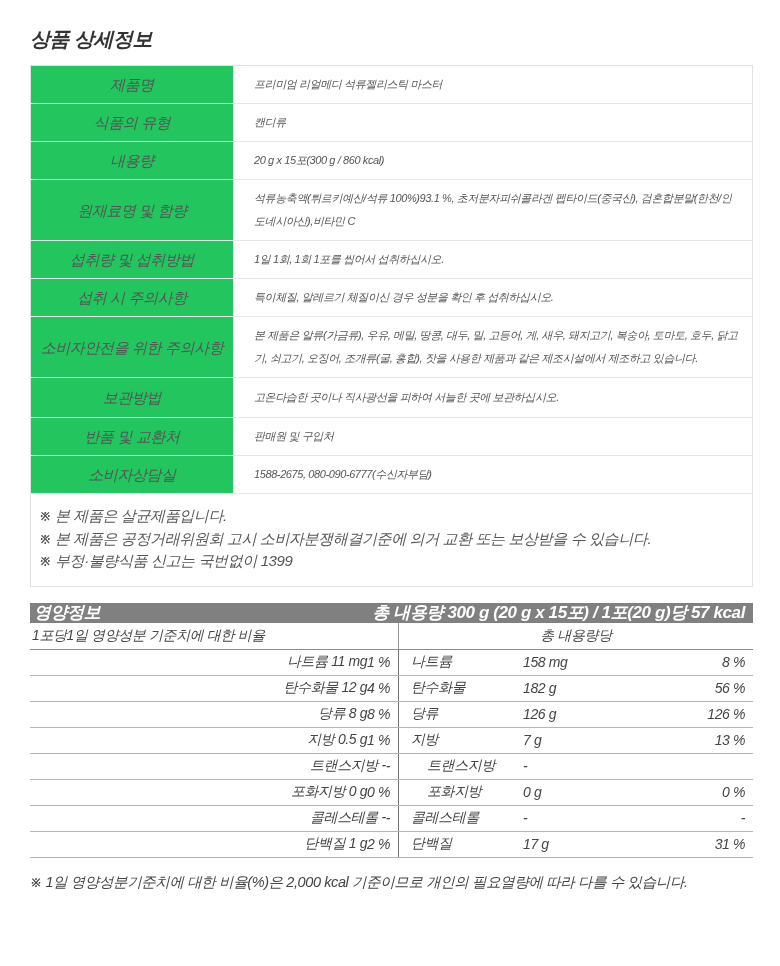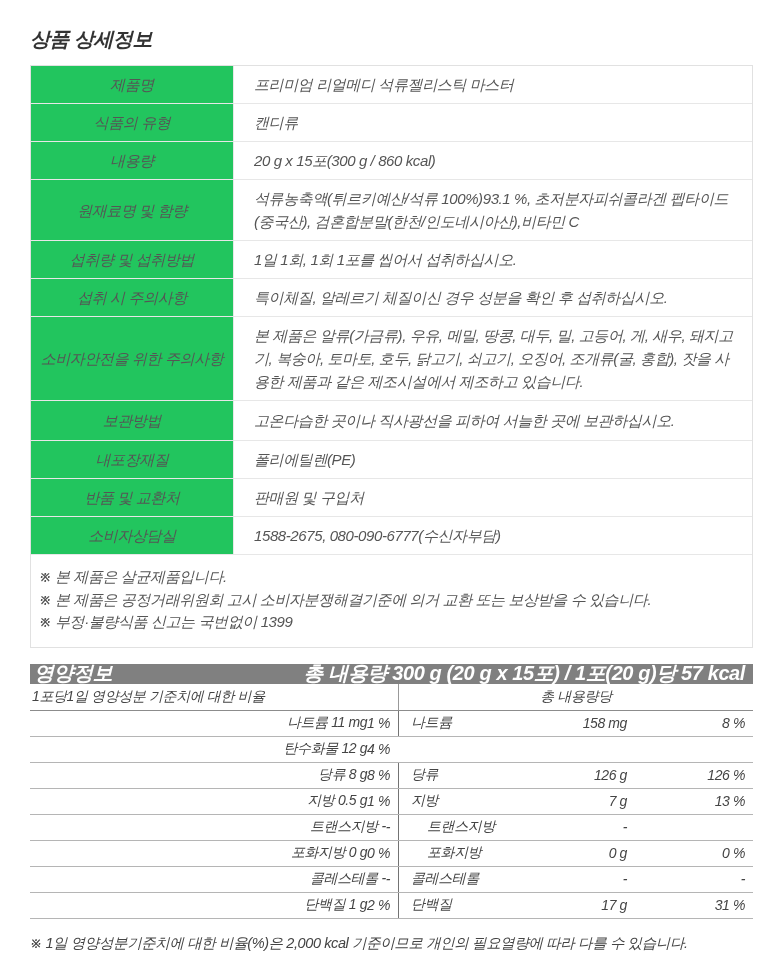--- a/index.html
+++ b/index.html
@@ -9,38 +9,38 @@
 
   .page-title { font-size:20px; font-weight:700; color:#333; letter-spacing:-0.5px; margin-bottom:12px; }
 
   
   .ptable { border:1px solid #e1e1e1; }
   .prow { display:flex; border-bottom:1px solid #e7e7e7; min-height:38px; }
   .prow.tall { min-height:40px; }
   .plabel { width:203px; flex:0 0 203px; background:#22c55e; border-right:1px solid #e7e7e7;
             display:flex; align-items:center; justify-content:center; text-align:center;
             font-size:15px; color:#555; line-height:21px; padding:7px 8px; letter-spacing:-0.4px; }
-  .pvalue { flex:1; display:flex; align-items:center; font-size:15px; color:#555;
+  .pvalue { flex:1; display:flex; align-items:center; font-size:11px; color:#555;
             line-height:23px; padding:7px 12px 7px 20px; letter-spacing:-0.4px; }
   .pnotes { padding:11px 8px 13px 8px; font-size:15px; color:#555; line-height:22.5px; letter-spacing:-0.4px; }
 
   
   .ntable { margin-top:16px; }
   .nheader { background:#808080; color:#fff; height:20px; display:flex; align-items:center;
-             justify-content:space-between; padding:0 8px 0 4px; font-size:20px; font-weight:700; letter-spacing:-0.4px; }
+             justify-content:space-between; padding:0 8px 0 4px; font-size:17px; font-weight:700; letter-spacing:-0.4px; }
   .nsub { display:flex; border-bottom:1px solid #8c8c8c; height:27px; font-size:14px; color:#444; }
   .nsub-left { width:368px; flex:0 0 368px; display:flex; align-items:center; 
                padding:0 8px 0 2px; letter-spacing:-0.4px; }
   .nsub-right { flex:1; border-left:1px solid #999; display:flex; align-items:center; justify-content:center; letter-spacing:-0.4px; }
   .nrow { display:flex; border-bottom:1px solid #b5b5b5; height:26px; font-size:14px; color:#444; }
   .nrow-left { width:368px; flex:0 0 368px; display:flex; align-items:center; justify-content:flex-end;
                padding:0 8px 0 2px; letter-spacing:-0.4px; }
   .nrow-right { flex:1; border-left:1px solid #737373; display:grid; grid-template-columns:112px 104px 1fr;
                 align-items:center; padding:0 8px 0 12px; letter-spacing:-0.4px; }
-  .amount { text-align:right; }
+  .amount { text-align:left; }
   .pct { text-align:right; }
   .ind { padding-left:16px; }
   .nfoot { margin-top:15px; font-size:14.5px; color:#444; letter-spacing:-0.4px; }
 </style>
 </head>
 <body>
 
 <div class="container">
 
   <div class="page-title">상품 상세정보</div>
@@ -72,24 +72,20 @@
     </div>
     <div class="prow">
       <div class="plabel">소비자안전을 위한 주의사항</div>
       <div class="pvalue">본 제품은 알류(가금류), 우유, 메밀, 땅콩, 대두, 밀, 고등어, 게, 새우, 돼지고기, 복숭아, 토마토, 호두, 닭고기, 쇠고기, 오징어, 조개류(굴, 홍합), 잣을 사용한 제품과 같은 제조시설에서 제조하고 있습니다.</div>
     </div>
     <div class="prow tall">
       <div class="plabel">보관방법</div>
       <div class="pvalue">고온다습한 곳이나 직사광선을 피하여 서늘한 곳에 보관하십시오.</div>
     </div>
     <div class="prow">
-      <div class="plabel">내포장재질</div>
-      <div class="pvalue">폴리에틸렌(PE)</div>
-    </div>
-    <div class="prow">
       <div class="plabel">반품 및 교환처</div>
       <div class="pvalue">판매원 및 구입처</div>
     </div>
     <div class="prow">
       <div class="plabel">소비자상담실</div>
       <div class="pvalue">1588-2675, 080-090-6777(수신자부담)</div>
     </div>
     <div class="pnotes">
       <div>※ 본 제품은 살균제품입니다.</div>
       <div>※ 본 제품은 공정거래위원회 고시 소비자분쟁해결기준에 의거 교환 또는 보상받을 수 있습니다.</div>
@@ -121,20 +117,25 @@
         <span>나트륨</span>
         <span class="amount">158 mg</span>
         <span class="pct">8 %</span>
       </div>
     </div>
     <div class="nrow">
       <div class="nrow-left">
         <span>탄수화물 12 g</span>
         <span class="pct">4 %</span>
       </div>
+      <div class="nrow-right">
+        <span>탄수화물</span>
+        <span class="amount">182 g</span>
+        <span class="pct">56 %</span>
+      </div>
     </div>
     <div class="nrow">
       <div class="nrow-left">
         <span>당류 8 g</span>
         <span class="pct">8 %</span>
       </div>
       <div class="nrow-right">
         <span>당류</span>
         <span class="amount">126 g</span>
         <span class="pct">126 %</span>

